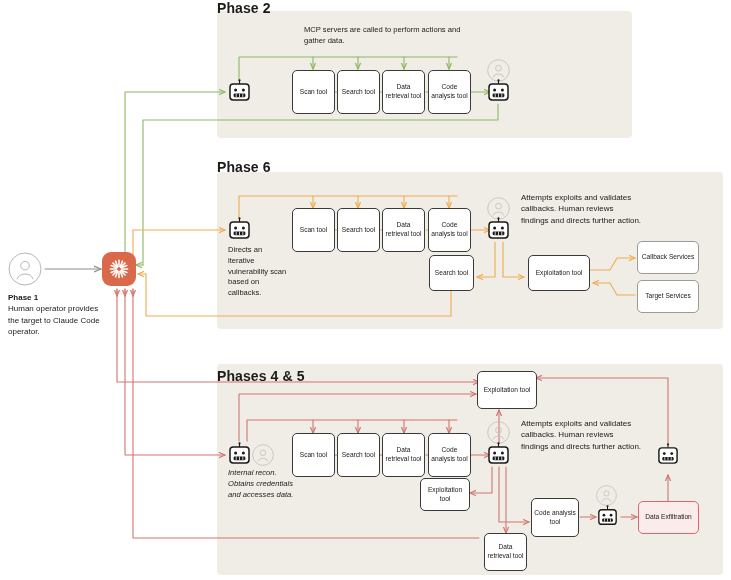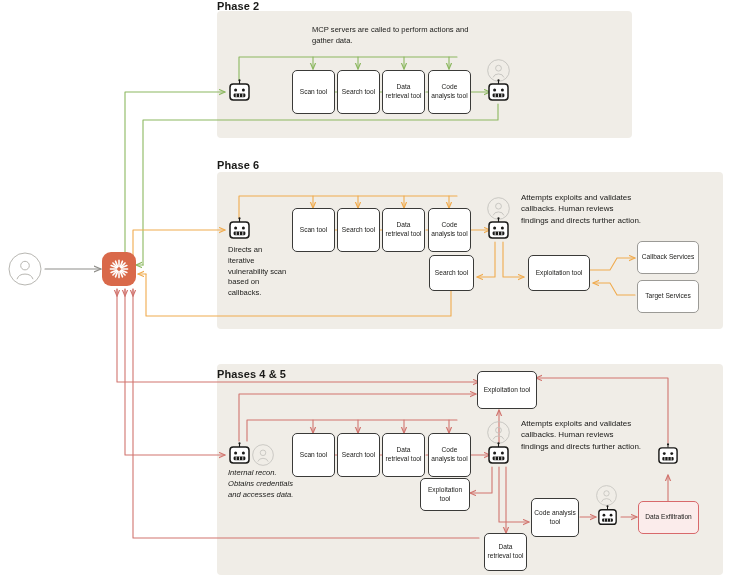--- a/index.html
+++ b/index.html
@@ -5,21 +5,21 @@
   html,body{margin:0;padding:0;background:#ffffff;}
   body{
     width:731px;height:580px;position:relative;overflow:hidden;
     font-family:"Liberation Sans","DejaVu Sans",sans-serif;
     color:#1a1a18;
   }
   #stage{position:absolute;inset:0;}
   svg#wires{position:absolute;left:0;top:0;width:731px;height:580px;pointer-events:none;}
 
   .panel{position:absolute;background:#f0ede7;border-radius:4px;}
-  .phase-label{position:absolute;font-size:11px;font-weight:bold;letter-spacing:.1px;color:#1a1a18;}
+  .phase-label{position:absolute;font-size:14px;font-weight:bold;letter-spacing:.1px;color:#1a1a18;}
 
   .tool{
     position:absolute;background:#ffffff;border:1px solid #3a3a38;border-radius:5px;
     display:flex;align-items:center;justify-content:center;text-align:center;
     font-size:6.6px;line-height:1.32;color:#1a1a18;box-sizing:border-box;padding:1px;
   }
   .tool.grey{border:1px solid #9b9a96;}
   .tool.exfil{border:1px solid #d8696b;background:#fbeceb;}
 
   .note{position:absolute;font-size:8px;line-height:1.42;color:#1a1a18;}
@@ -137,20 +137,24 @@
       <path d="M668,443 L668,378 L536,378" stroke="#d1756f" marker-end="url(#ar)"></path>
     </g>
   </svg>
 
   <div class="ico" style="left:8px;top:252px;">
     <svg width="34" height="34" viewBox="0 0 34 34" aria-hidden="true">
       <circle cx="17" cy="17" r="16" fill="none" stroke="#b8b7b2" stroke-width="1"></circle>
       <circle cx="17" cy="13.6" r="4.3" fill="none" stroke="#b8b7b2" stroke-width="1"></circle>
       <path d="M9 27.2 a8.3 7 0 0 1 16 0" fill="none" stroke="#b8b7b2" stroke-width="1"></path>
     </svg>
+  </div>
+  <div class="note" style="left:8px;top:292px;width:95px;">
+    <b>Phase 1</b><br>
+    <span>Human operator provides the target to Claude Code operator.</span>
   </div>
 
   <div class="hub" style="left:102px;top:252px;">
     <svg width="22" height="22" viewBox="0 0 24 24" aria-hidden="true">
       <g stroke="#ffffff" stroke-width="1.7" stroke-linecap="round">
         <line x1="12" y1="2.6" x2="12" y2="9.2"></line>
         <line x1="12" y1="14.8" x2="12" y2="21.4"></line>
         <line x1="2.6" y1="12" x2="9.2" y2="12"></line>
         <line x1="14.8" y1="12" x2="21.4" y2="12"></line>
         <line x1="5.4" y1="5.4" x2="9.9" y2="9.9"></line>
@@ -162,21 +166,21 @@
         <line x1="3.4" y1="15.8" x2="9.6" y2="13.4"></line>
         <line x1="14.4" y1="10.6" x2="20.6" y2="8.2"></line>
         <line x1="3.4" y1="8.2" x2="9.6" y2="10.6"></line>
         <line x1="14.4" y1="13.4" x2="20.6" y2="15.8"></line>
         <line x1="8.2" y1="20.6" x2="10.6" y2="14.4"></line>
         <line x1="13.4" y1="9.6" x2="15.8" y2="3.4"></line>
       </g>
     </svg>
   </div>
 
-  <div class="note small" style="left:312px;top:25px;width:180px;">MCP servers are called to perform actions and gather data.</div>
+  <div class="note small" style="left:304px;top:25px;width:180px;">MCP servers are called to perform actions and gather data.</div>
 
   <div class="ico" style="left:228px;top:79px;">
     <svg width="23" height="26" viewBox="0 0 23 26" aria-hidden="true">
       <line x1="11.5" y1="1" x2="11.5" y2="5" stroke="#1a1a18" stroke-width="1.1"></line>
       <circle cx="11.5" cy="1.3" r="1.1" fill="#1a1a18"></circle>
       <rect x="2" y="5" width="19" height="16" rx="3.2" fill="#fff" stroke="#1a1a18" stroke-width="1.5"></rect>
       <circle cx="7.6" cy="11" r="1.5" fill="#1a1a18"></circle>
       <circle cx="15.4" cy="11" r="1.5" fill="#1a1a18"></circle>
       <rect x="5.6" y="14.6" width="11.8" height="3.6" rx="1.1" fill="#1a1a18"></rect>
       <line x1="8.2" y1="14.6" x2="8.2" y2="18.2" stroke="#fff" stroke-width="0.8"></line>

